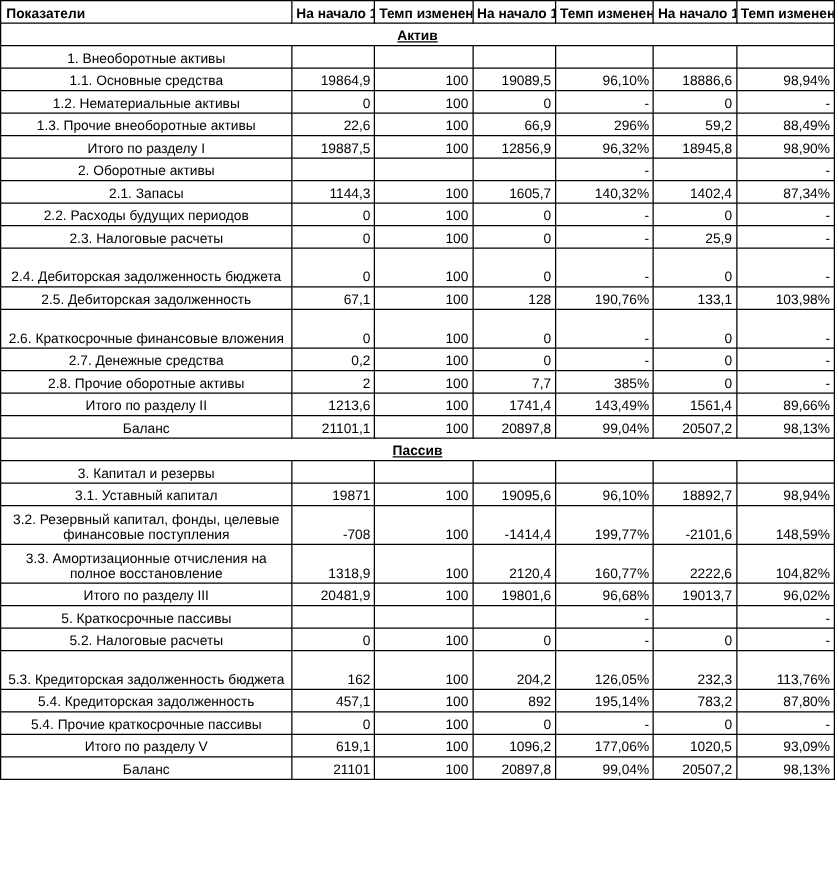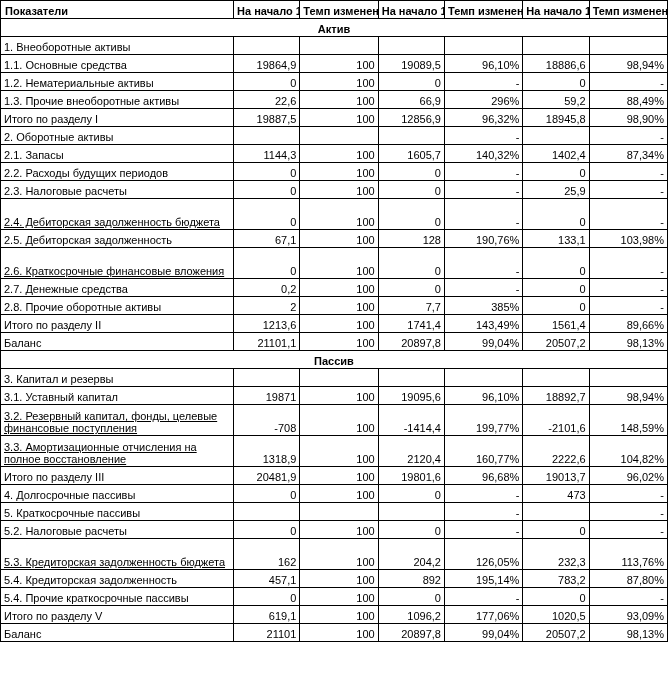--- a/index.html
+++ b/index.html
@@ -45,31 +45,31 @@
     line-height: 13px;
   }
   th.hdr.name {
     text-align: left;
     padding-left: 4px;
   }
   td.num {
     text-align: right;
   }
   td.name {
-    text-align: left;
+    text-align: center;
   }
   td.name.wrap {
     white-space: normal;
     line-height: 12px;
-    text-decoration: underline;
   }
   td.section {
     text-align: center;
     font-weight: bold;
     height: 16px;
+    text-decoration: underline;
   }
   tr.tall td {
     height: 28px;
   }
   col.c0 { width: 232px; }
   col.c1 { width: 66px; }
   col.c2 { width: 78px; }
   col.c3 { width: 66px; }
   col.c4 { width: 78px; }
   col.c5 { width: 66px; }
@@ -293,29 +293,20 @@
       <tr>
         <td class="name">Итого по разделу III</td>
         <td class="num">20481,9</td>
         <td class="num">100</td>
         <td class="num">19801,6</td>
         <td class="num">96,68%</td>
         <td class="num">19013,7</td>
         <td class="num">96,02%</td>
       </tr>
       <tr>
-        <td class="name">4. Долгосрочные пассивы</td>
-        <td class="num">0</td>
-        <td class="num">100</td>
-        <td class="num">0</td>
-        <td class="num">-</td>
-        <td class="num">473</td>
-        <td class="num">-</td>
-      </tr>
-      <tr>
         <td class="name">5. Краткосрочные пассивы</td>
         <td class="num"></td>
         <td class="num"></td>
         <td class="num"></td>
         <td class="num">-</td>
         <td class="num"></td>
         <td class="num">-</td>
       </tr>
       <tr>
         <td class="name">5.2. Налоговые расчеты</td>

